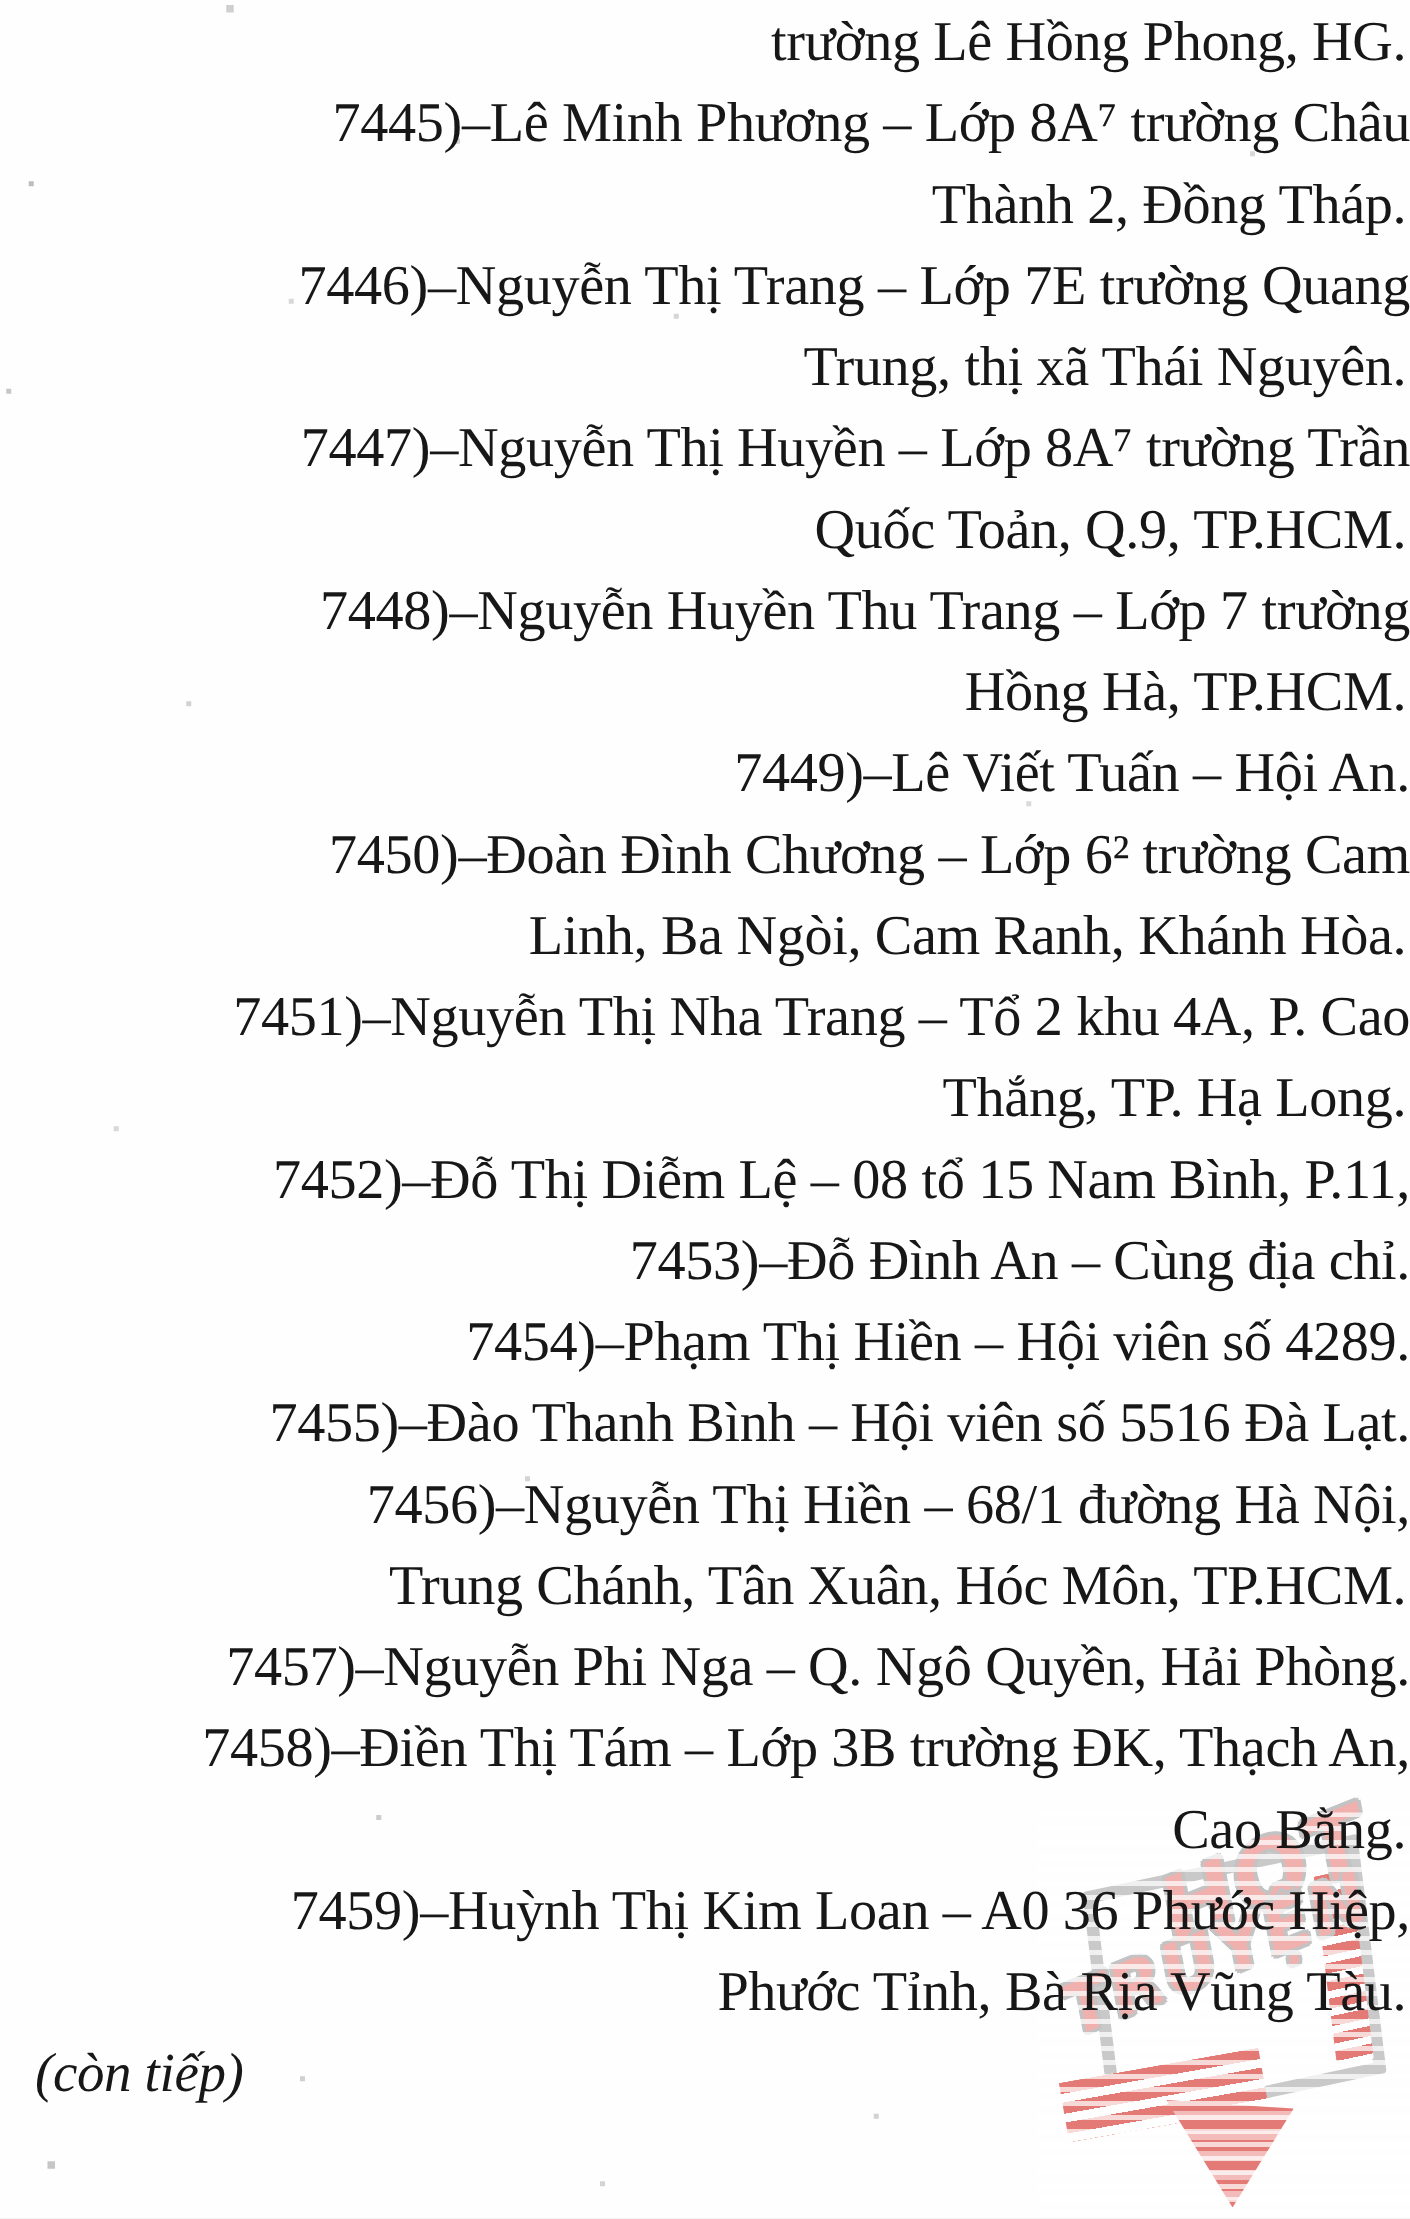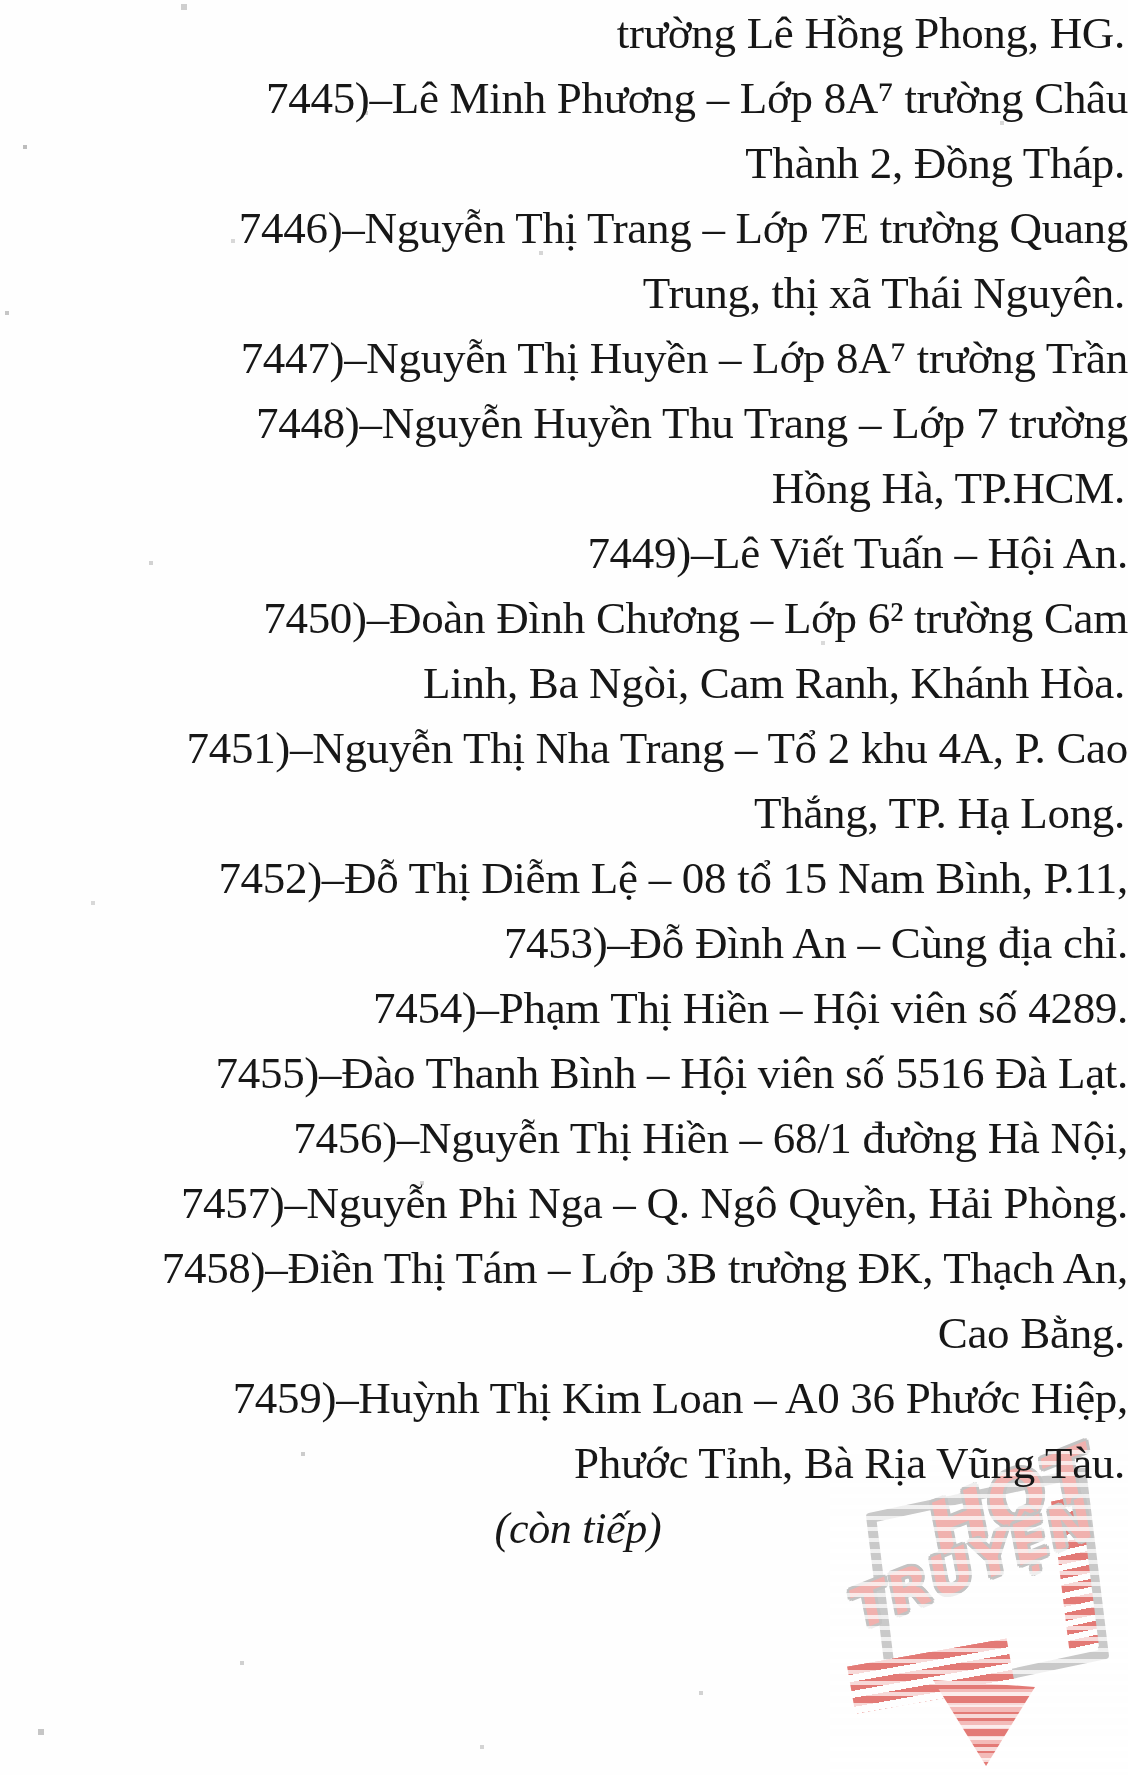--- a/index.html
+++ b/index.html
@@ -24,21 +24,21 @@
     white-space:nowrap;
     letter-spacing:-0.3px;
   }
   .entry{ padding-left:6px; text-align:right; }
   .entry .num{
     display:inline-block;
     min-width:158px;
   }
   .cont{ text-align:right; padding-right:3px; }
   .footer-note{
-    text-align:center;
+    text-align:left;
     font-style:italic;
     font-size:44px;
     padding-left:28px;
   }
   
   .speckles{
     position:absolute;left:0;top:0;width:2px;height:2px;z-index:1;
     background:transparent;
     box-shadow:
       24px 146px 0 1px #bdbdbd,
@@ -131,20 +131,21 @@
 
     <div class="line cont">trường Lê Hồng Phong, HG.</div>
 
     <div class="line entry"><span class="num">7445)–</span><span class="txt">Lê Minh Phương – Lớp 8A⁷ trường Châu</span></div>
     <div class="line cont">Thành 2, Đồng Tháp.</div>
 
     <div class="line entry"><span class="num">7446)–</span><span class="txt">Nguyễn Thị Trang – Lớp 7E trường Quang</span></div>
     <div class="line cont">Trung, thị xã Thái Nguyên.</div>
 
     <div class="line entry"><span class="num">7447)–</span><span class="txt">Nguyễn Thị Huyền – Lớp 8A⁷ trường Trần</span></div>
+    <div class="line cont">Quốc Toản, Q.9, TP.HCM.</div>
 
     <div class="line entry"><span class="num">7448)–</span><span class="txt">Nguyễn Huyền Thu Trang – Lớp 7 trường</span></div>
     <div class="line cont">Hồng Hà, TP.HCM.</div>
 
     <div class="line entry"><span class="num">7449)–</span><span class="txt">Lê Viết Tuấn – Hội An.</span></div>
 
     <div class="line entry"><span class="num">7450)–</span><span class="txt">Đoàn Đình Chương – Lớp 6² trường Cam</span></div>
     <div class="line cont">Linh, Ba Ngòi, Cam Ranh, Khánh Hòa.</div>
 
     <div class="line entry"><span class="num">7451)–</span><span class="txt">Nguyễn Thị Nha Trang – Tổ 2 khu 4A, P. Cao</span></div>
@@ -152,20 +153,21 @@
 
     <div class="line entry"><span class="num">7452)–</span><span class="txt">Đỗ Thị Diễm Lệ – 08 tổ 15 Nam Bình, P.11,</span></div>
 
     <div class="line entry"><span class="num">7453)–</span><span class="txt">Đỗ Đình An – Cùng địa chỉ.</span></div>
 
     <div class="line entry"><span class="num">7454)–</span><span class="txt">Phạm Thị Hiền – Hội viên số 4289.</span></div>
 
     <div class="line entry"><span class="num">7455)–</span><span class="txt">Đào Thanh Bình – Hội viên số 5516 Đà Lạt.</span></div>
 
     <div class="line entry"><span class="num">7456)–</span><span class="txt">Nguyễn Thị Hiền – 68/1 đường Hà Nội,</span></div>
+    <div class="line cont">Trung Chánh, Tân Xuân, Hóc Môn, TP.HCM.</div>
 
     <div class="line entry"><span class="num">7457)–</span><span class="txt">Nguyễn Phi Nga – Q. Ngô Quyền, Hải Phòng.</span></div>
 
     <div class="line entry"><span class="num">7458)–</span><span class="txt">Điền Thị Tám – Lớp 3B trường ĐK, Thạch An,</span></div>
     <div class="line cont">Cao Bằng.</div>
 
     <div class="line entry"><span class="num">7459)–</span><span class="txt">Huỳnh Thị Kim Loan – A0 36 Phước Hiệp,</span></div>
     <div class="line cont">Phước Tỉnh, Bà Rịa Vũng Tàu.</div>
 
     <div class="line footer-note">(còn tiếp)</div>

